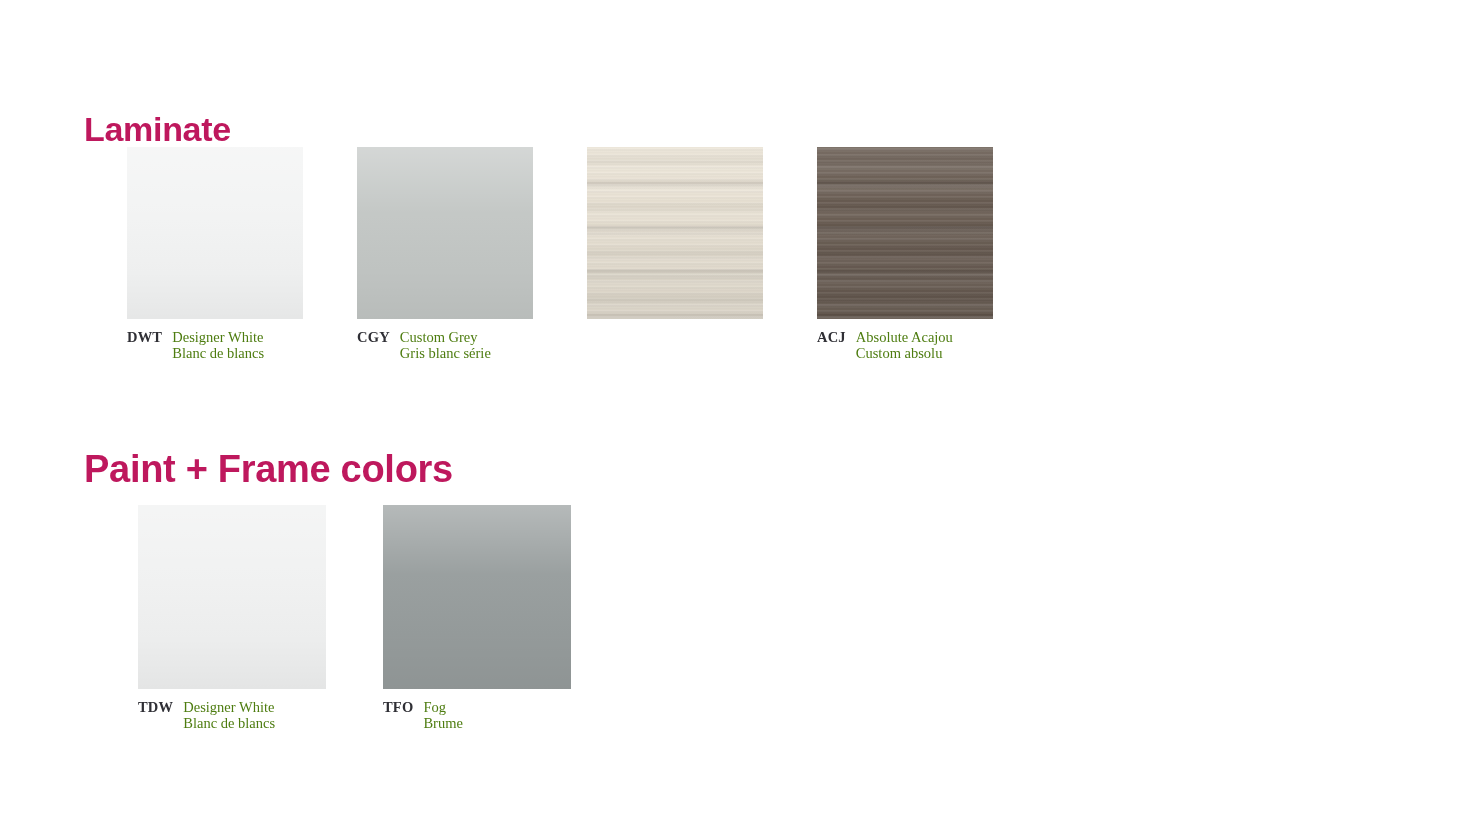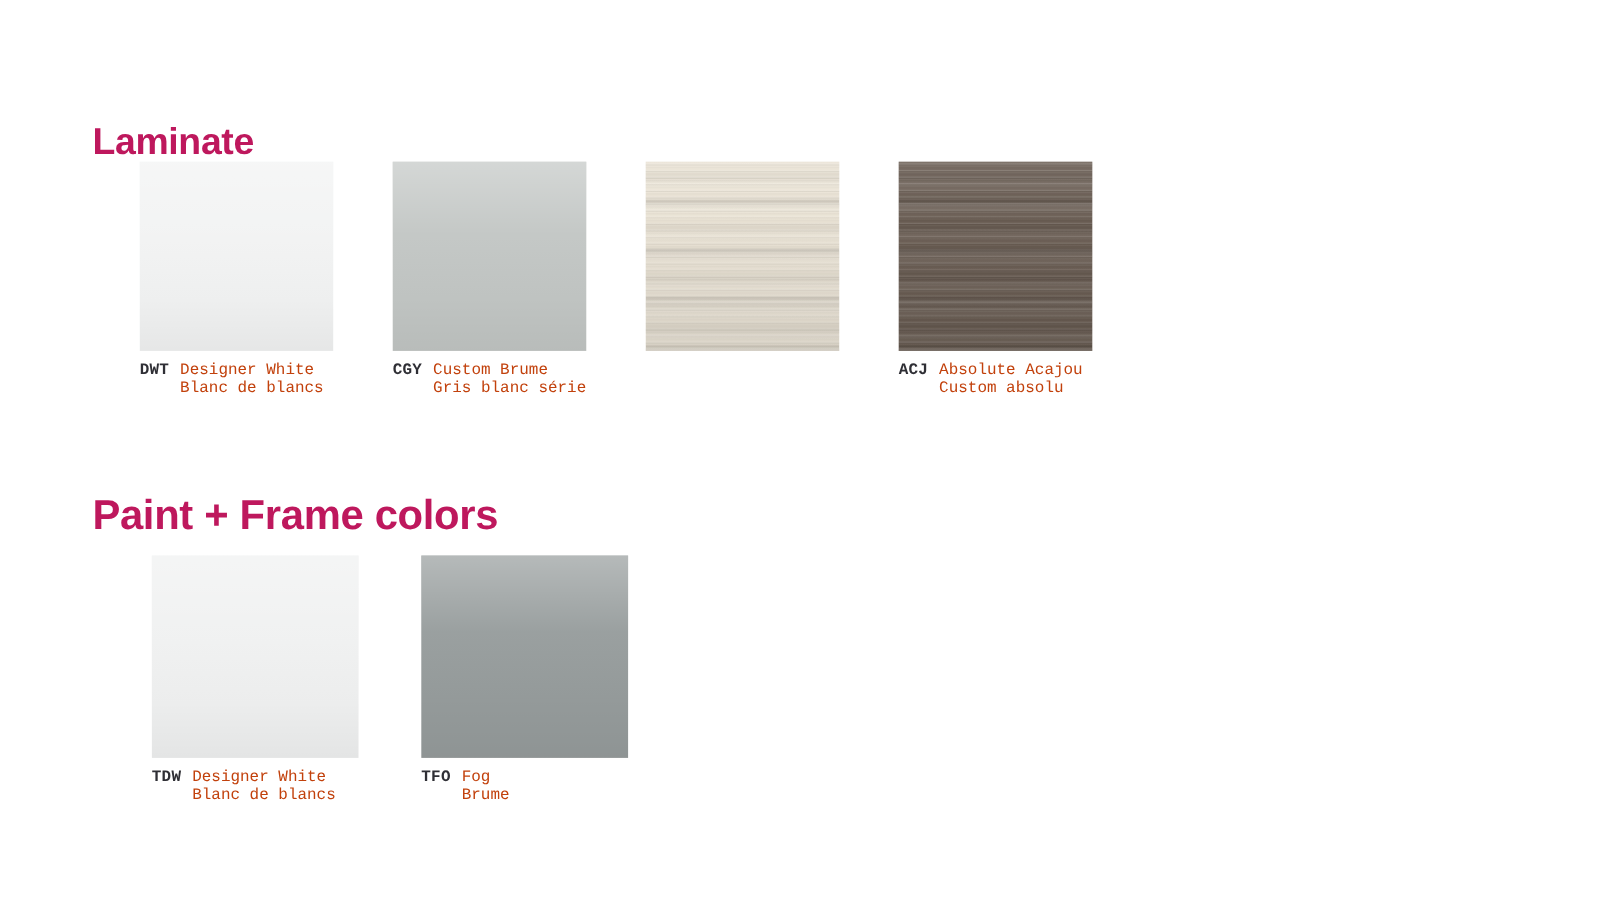--- a/index.html
+++ b/index.html
@@ -116,40 +116,40 @@
         rgba(255,255,255,0.10) 0%,
         rgba(0,0,0,0.00) 30%,
         rgba(0,0,0,0.04) 70%,
         rgba(0,0,0,0.07) 100%);
   }
 
   
   .caption {
     display: flex;
     align-items: flex-start;
-    font-family: Liberation Mono, monospace;
+    font-family: Liberation Serif, serif;
     margin-top: 10px;
   }
   .code {
     font-weight: bold;
     font-size: 14.5px;
     color: #2f2f35;
     letter-spacing: 0.2px;
     line-height: 16px;
     white-space: nowrap;
     flex: 0 0 auto;
   }
   .names {
     margin-left: 10px;
     line-height: 16px;
   }
   .name-en, .name-fr {
     display: block;
     font-size: 14.5px;
-    color: #c2410c;
+    color: #4d7c0f;
     white-space: nowrap;
   }
 </style>
 </head>
 <body style="background-color: rgb(255, 255, 255);">
 
 <div class="page">
 
   <h2 class="section-title" id="laminate-title">Laminate</h2>
 
@@ -164,21 +164,21 @@
           <span class="name-fr">Blanc de blancs</span>
         </span>
       </div>
     </div>
 
     <div class="swatch-cell lam">
       <div class="chip flat" id="chip-cgy" style="background-color: rgb(194, 198, 196);"></div>
       <div class="caption">
         <span class="code">CGY</span>
         <span class="names">
-          <span class="name-en">Custom Brume</span>
+          <span class="name-en">Custom Grey</span>
           <span class="name-fr">Gris blanc série</span>
         </span>
       </div>
     </div>
 
     <div class="swatch-cell lam">
       <div class="chip wood" id="chip-whc" style="background-color: rgb(235, 228, 214);"></div>
     </div>
 
     <div class="swatch-cell lam">

